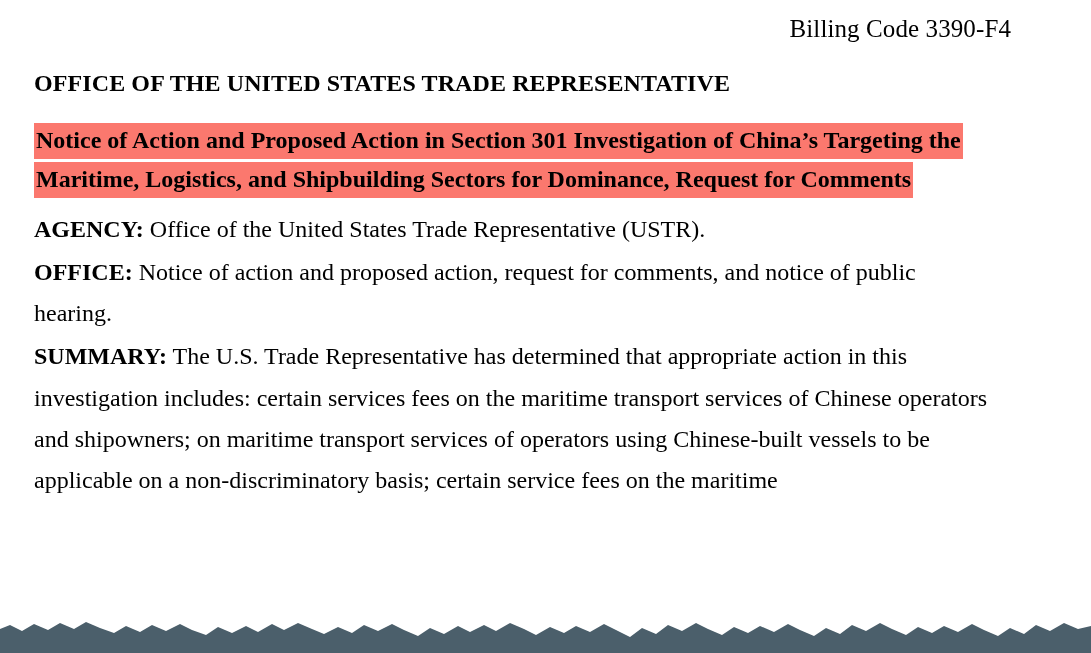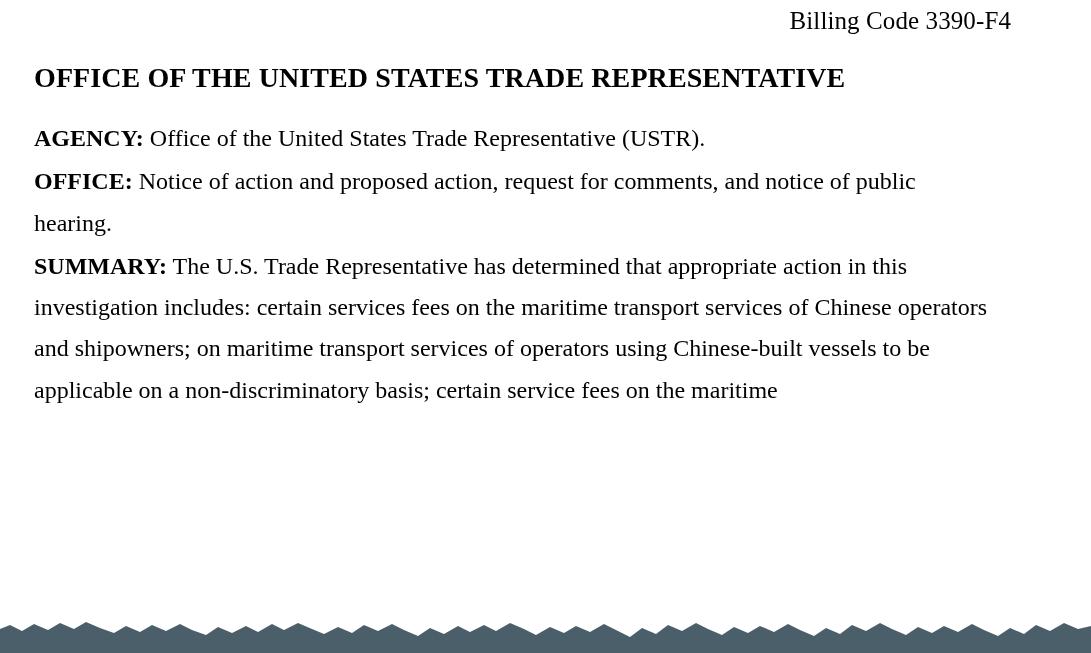--- a/index.html
+++ b/index.html
@@ -19,33 +19,33 @@
     width: 1091px;
     height: 653px;
     background: #ffffff;
     box-sizing: border-box;
   }
   .doc-body {
     position: absolute;
     left: 0;
     top: 0;
     width: 1091px;
-    padding: 4px 80px 0 34px;
+    padding: 12px 80px 0 34px;
     box-sizing: border-box;
   }
   .billing-code {
     text-align: right;
     font-size: 25px;
     line-height: 1.35;
     margin: 0 0 22px 0;
     letter-spacing: 0.1px;
   }
   .agency-heading {
     font-weight: bold;
-    font-size: 28px;
+    font-size: 24px;
     line-height: 1.3;
     margin: 0 0 22px 0;
     letter-spacing: 0.1px;
   }
   .title-block {
     font-weight: bold;
     font-size: 24px;
     line-height: 1.62;
     margin: 0 0 10px 0;
     max-width: 985px;
@@ -78,20 +78,24 @@
 <body>
 
 <div class="page">
 
   <div class="doc-body">
 
     <div class="billing-code">Billing Code 3390-F4</div>
 
     <div class="agency-heading">OFFICE OF THE UNITED STATES TRADE REPRESENTATIVE</div>
 
+    <div class="title-block">
+      <div><span class="hl">Notice of Action and Proposed Action in Section 301 Investigation of China’s Targeting the</span></div>
+      <div><span class="hl">Maritime, Logistics, and Shipbuilding Sectors for Dominance, Request for Comments</span></div>
+    </div>
 
     <p class="para"><b>AGENCY:</b><span> Office of the United States Trade Representative (USTR).</span></p>
 
     <p class="para"><b>OFFICE:</b><span> Notice of action and proposed action, request for comments, and notice of public hearing.</span></p>
 
     <p class="para"><b>SUMMARY:</b><span> The U.S. Trade Representative has determined that appropriate action in this investigation includes: certain services fees on the maritime transport services of Chinese operators and shipowners; on maritime transport services of operators using Chinese-built vessels to be applicable on a non-discriminatory basis; certain service fees on the maritime</span></p>
 
   </div>
 
   <svg class="torn-edge" viewBox="0 0 1091 38" preserveAspectRatio="none" xmlns="http://www.w3.org/2000/svg">

